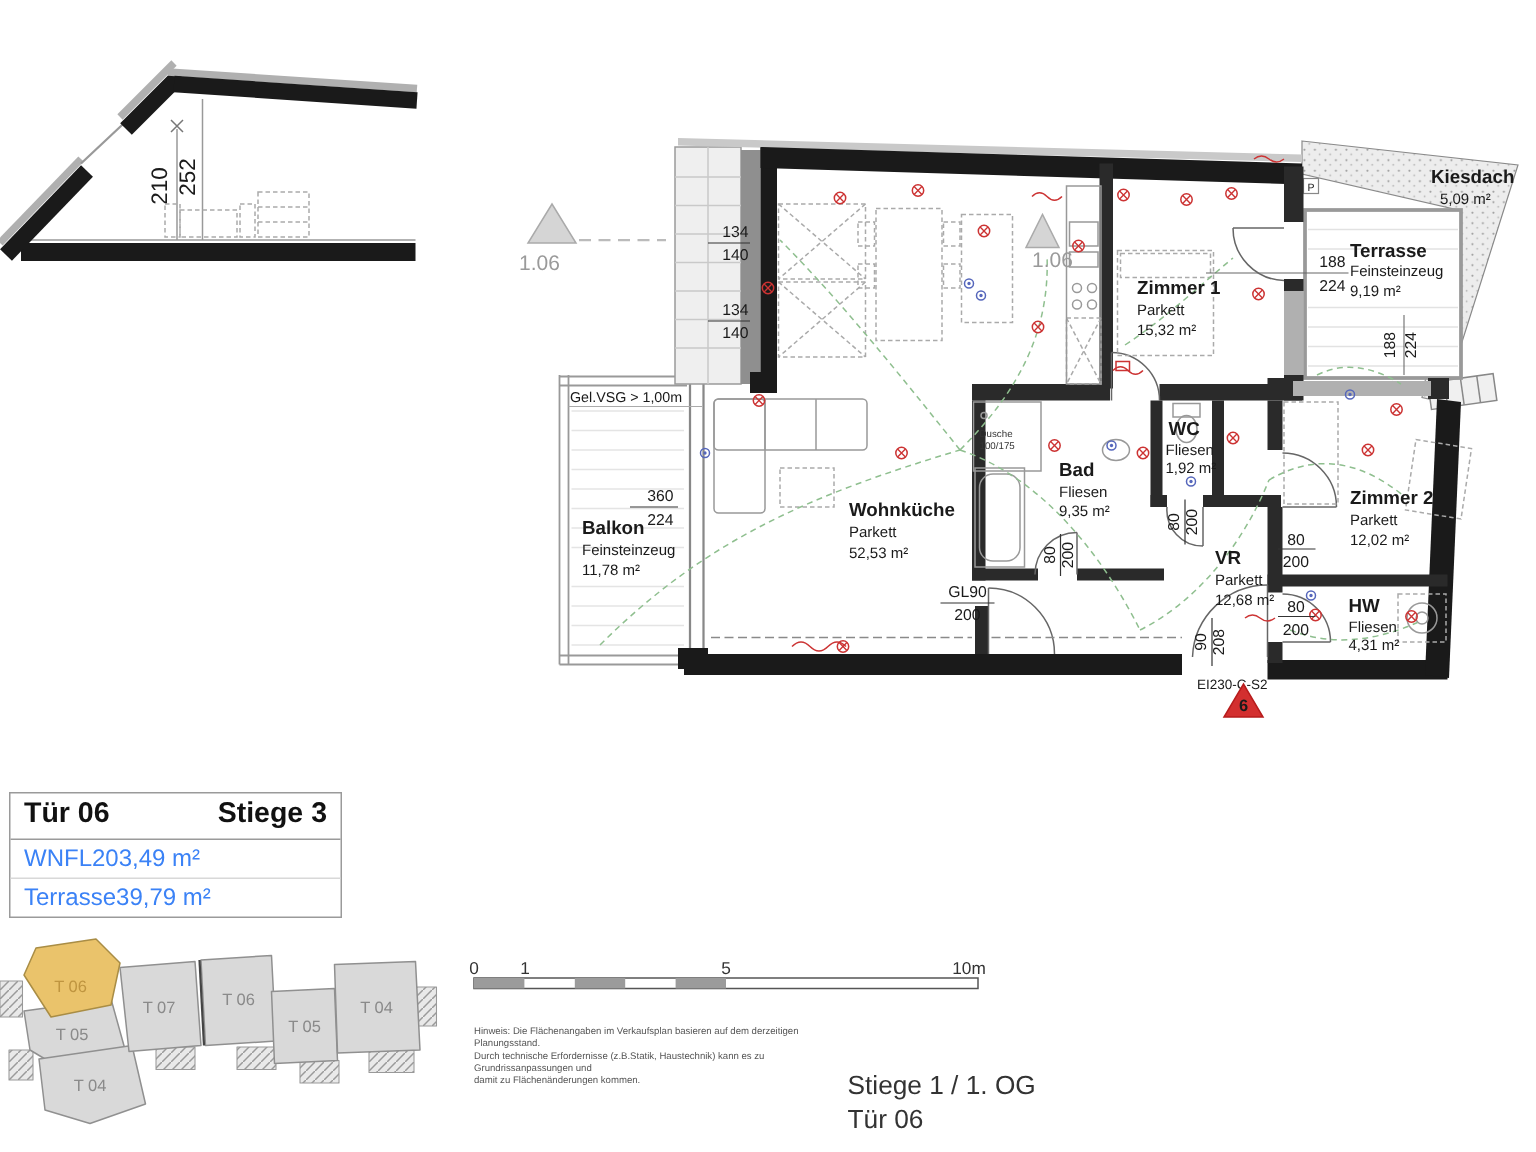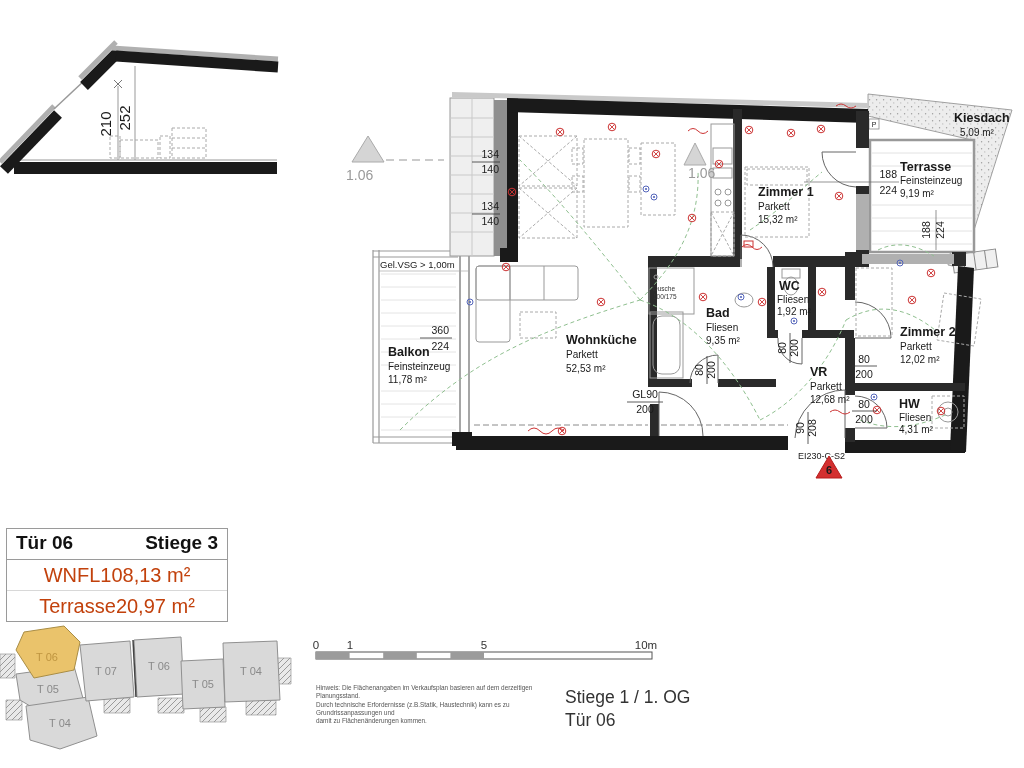--- a/index.html
+++ b/index.html
@@ -11,25 +11,25 @@
   .rsub{font-size:10px}
   .dim{font-size:10.5px}
   .tiny{font-size:6.5px;fill:#333}
   .lvl{font-size:14px;fill:#9a9a9a}
   .mapl{font-size:11px;fill:#8a8a8a;text-anchor:middle}
   .scl{font-size:11.5px;fill:#333}
   .abs{position:absolute}
   #info-table{left:6px;top:528px;width:220px;border:1px solid #9a9a9a;background:#fff}
   .ihead{display:flex;justify-content:space-between;align-items:baseline;
          padding:3px 9px 5px;border-bottom:1px solid #9a9a9a;font-size:19px;font-weight:bold;color:#111}
-  .irow{display:flex;justify-content:center;padding:4px 9px 3px;font-size:20px;color:#c2410c;
+  .irow{display:flex;justify-content:flex-start;padding:4px 9px 3px;font-size:16px;color:#3b82f6;
         border-bottom:1px solid #d8d8d8}
   .irow:last-child{border-bottom:none}
   #disclaimer{left:316px;top:684px;width:252px;font-size:6.4px;color:#555;line-height:1.3}
-  #plan-title{left:565px;top:686px;font-size:17.5px;color:#333;line-height:1.3}
+  #plan-title{left:565px;top:712px;font-size:17.5px;color:#333;line-height:1.3}
 </style>
 </head>
 <body>
 
 <svg width="1024" height="768" viewBox="0 0 1024 768">
   <defs>
     <pattern id="dots" width="7" height="7" patternUnits="userSpaceOnUse">
       <rect width="7" height="7" fill="#ededed"></rect>
       <circle cx="1.6" cy="1.8" r="0.7" fill="#9e9e9e"></circle>
       <circle cx="4.8" cy="4.9" r="0.55" fill="#aeaeae"></circle>
@@ -450,25 +450,25 @@
   </g>
 </svg>
 
 <div id="info-table" class="abs">
   <div class="ihead">
     <span>Tür 06</span>
     <span>Stiege 3</span>
   </div>
   <div class="irow">
     <span>WNFL</span>
-    <span>108,13 m²</span>
+    <span>203,49 m²</span>
   </div>
   <div class="irow">
     <span>Terrasse</span>
-    <span>20,97 m²</span>
+    <span>39,79 m²</span>
   </div>
 </div>
 
 <div id="disclaimer" class="abs">
   <div>Hinweis: Die Flächenangaben im Verkaufsplan basieren auf dem derzeitigen Planungsstand.</div>
   <div>Durch technische Erfordernisse (z.B.Statik, Haustechnik) kann es zu Grundrissanpassungen und</div>
   <div>damit zu Flächenänderungen kommen.</div>
 </div>
 <div id="plan-title" class="abs">
   <div>Stiege 1 / 1. OG</div>

